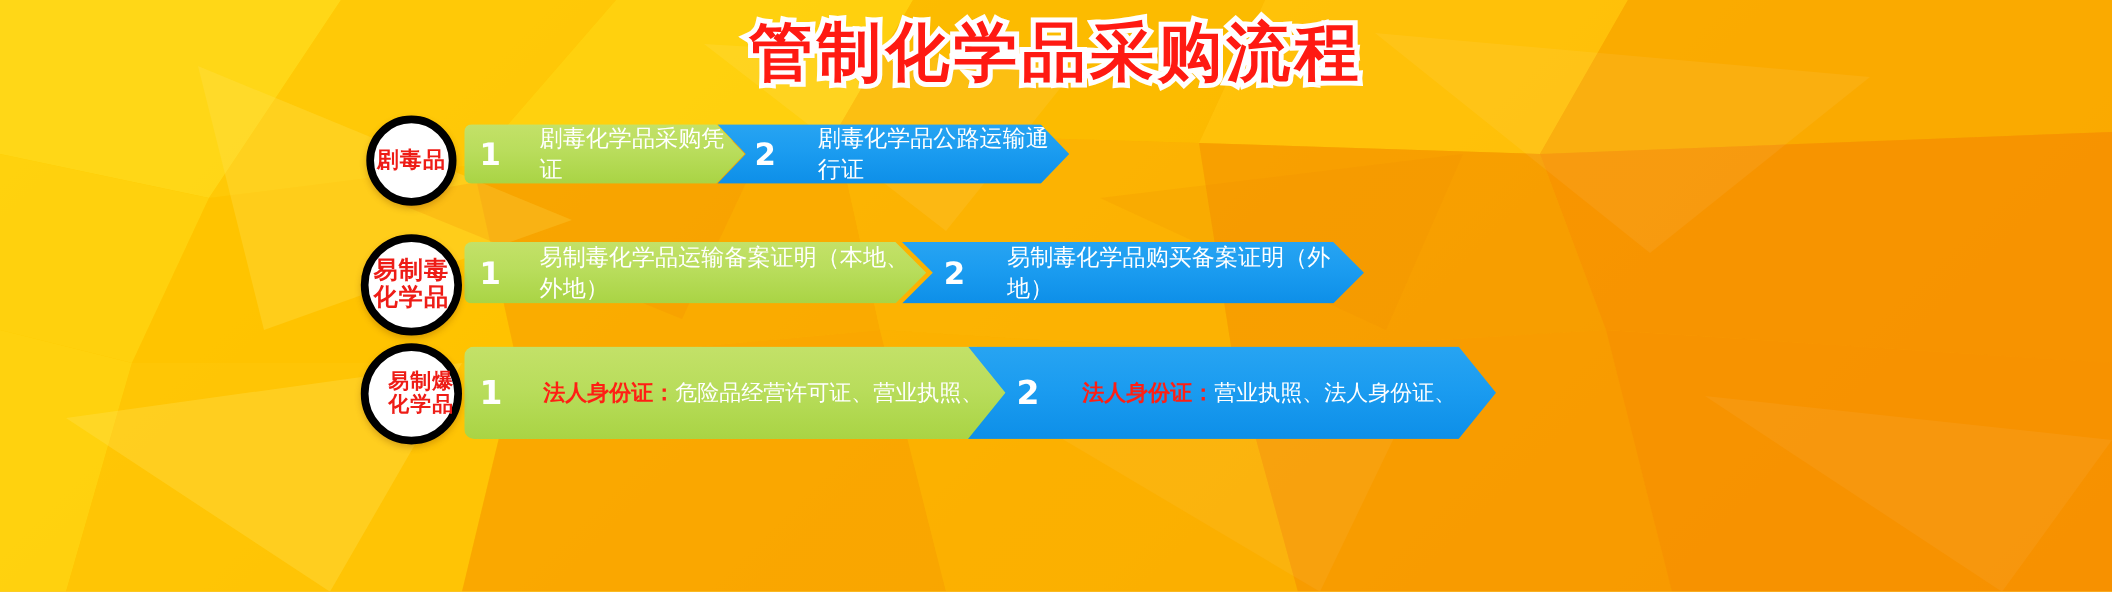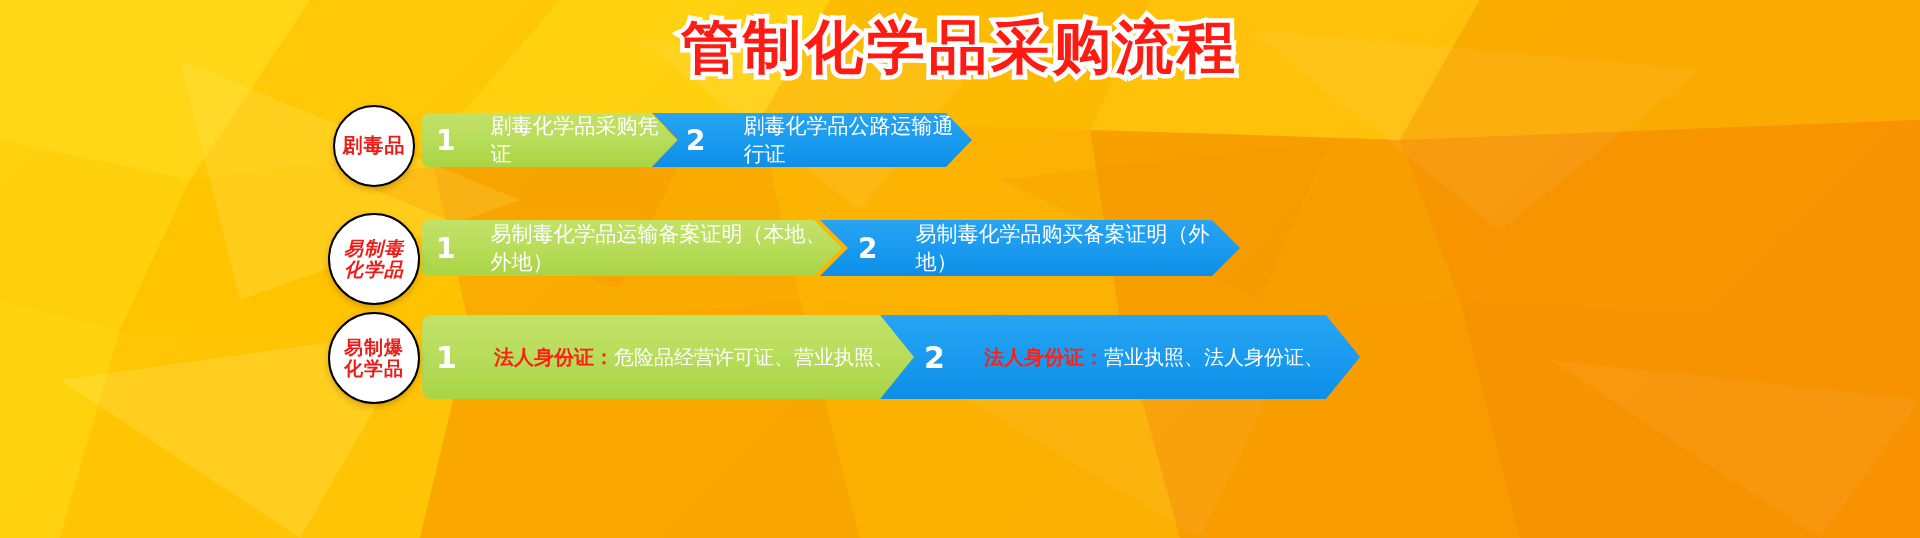--- a/index.html
+++ b/index.html
@@ -25,21 +25,21 @@
   }
   .title-fill{
     position:absolute;left:0;right:0;top:0;text-align:center;
     font-size:58px;line-height:78px;font-weight:bold;letter-spacing:4px;
     color:#ff1a12;white-space:nowrap;
   }
   .badge{
     position:absolute;
     border-radius:50%;
     background:#ffffff;
-    border:2px solid #000000;
+    border:7px solid #000000;
     box-sizing:border-box;
     display:flex;align-items:center;justify-content:center;
     text-align:center;
     color:#ee1c16;font-weight:bold;
     box-shadow:0 3px 6px rgba(120,60,0,.28);
     z-index:4;
   }
   .badge span{display:block;line-height:1.08;letter-spacing:1px;}
 
   .chev{
@@ -70,35 +70,35 @@
     clip-path:polygon(0 0,calc(100% - 26px) 0,100% 50%,calc(100% - 26px) 100%,0 100%);
     padding-left:14px;font-size:21px;
   }
   #r1-b{
     left:652px;top:113px;width:320px;height:54px;
     clip-path:polygon(0 0,calc(100% - 26px) 0,100% 50%,calc(100% - 26px) 100%,0 100%,26px 50%);
     padding-left:34px;font-size:21px;
   }
 
   
-  #r2-badge{left:328px;top:213px;width:92px;height:92px;font-size:19px;font-style:italic;}
+  #r2-badge{left:328px;top:213px;width:92px;height:92px;font-size:22px;}
   #r2-g{
     left:422px;top:220px;width:420px;height:56px;
     border-radius:7px 0 0 7px;
     clip-path:polygon(0 0,calc(100% - 28px) 0,100% 50%,calc(100% - 28px) 100%,0 100%);
     padding-left:14px;font-size:21px;
   }
   #r2-b{
     left:820px;top:220px;width:420px;height:56px;
     clip-path:polygon(0 0,calc(100% - 28px) 0,100% 50%,calc(100% - 28px) 100%,0 100%,28px 50%);
     padding-left:38px;font-size:21px;
   }
 
   
-  #r3-badge{left:328px;top:312px;width:92px;height:92px;font-size:19px;}
+  #r3-badge{left:328px;top:312px;width:92px;height:92px;font-size:19px;justify-content:flex-end;}
   #r3-g{
     left:422px;top:315px;width:500px;height:84px;
     border-radius:9px 0 0 9px;
     clip-path:polygon(0 0,calc(100% - 34px) 0,100% 50%,calc(100% - 34px) 100%,0 100%);
     padding-left:14px;font-size:20px;
   }
   #r3-b{
     left:880px;top:315px;width:480px;height:84px;
     clip-path:polygon(0 0,calc(100% - 34px) 0,100% 50%,calc(100% - 34px) 100%,0 100%,34px 50%);
     padding-left:44px;font-size:20px;

